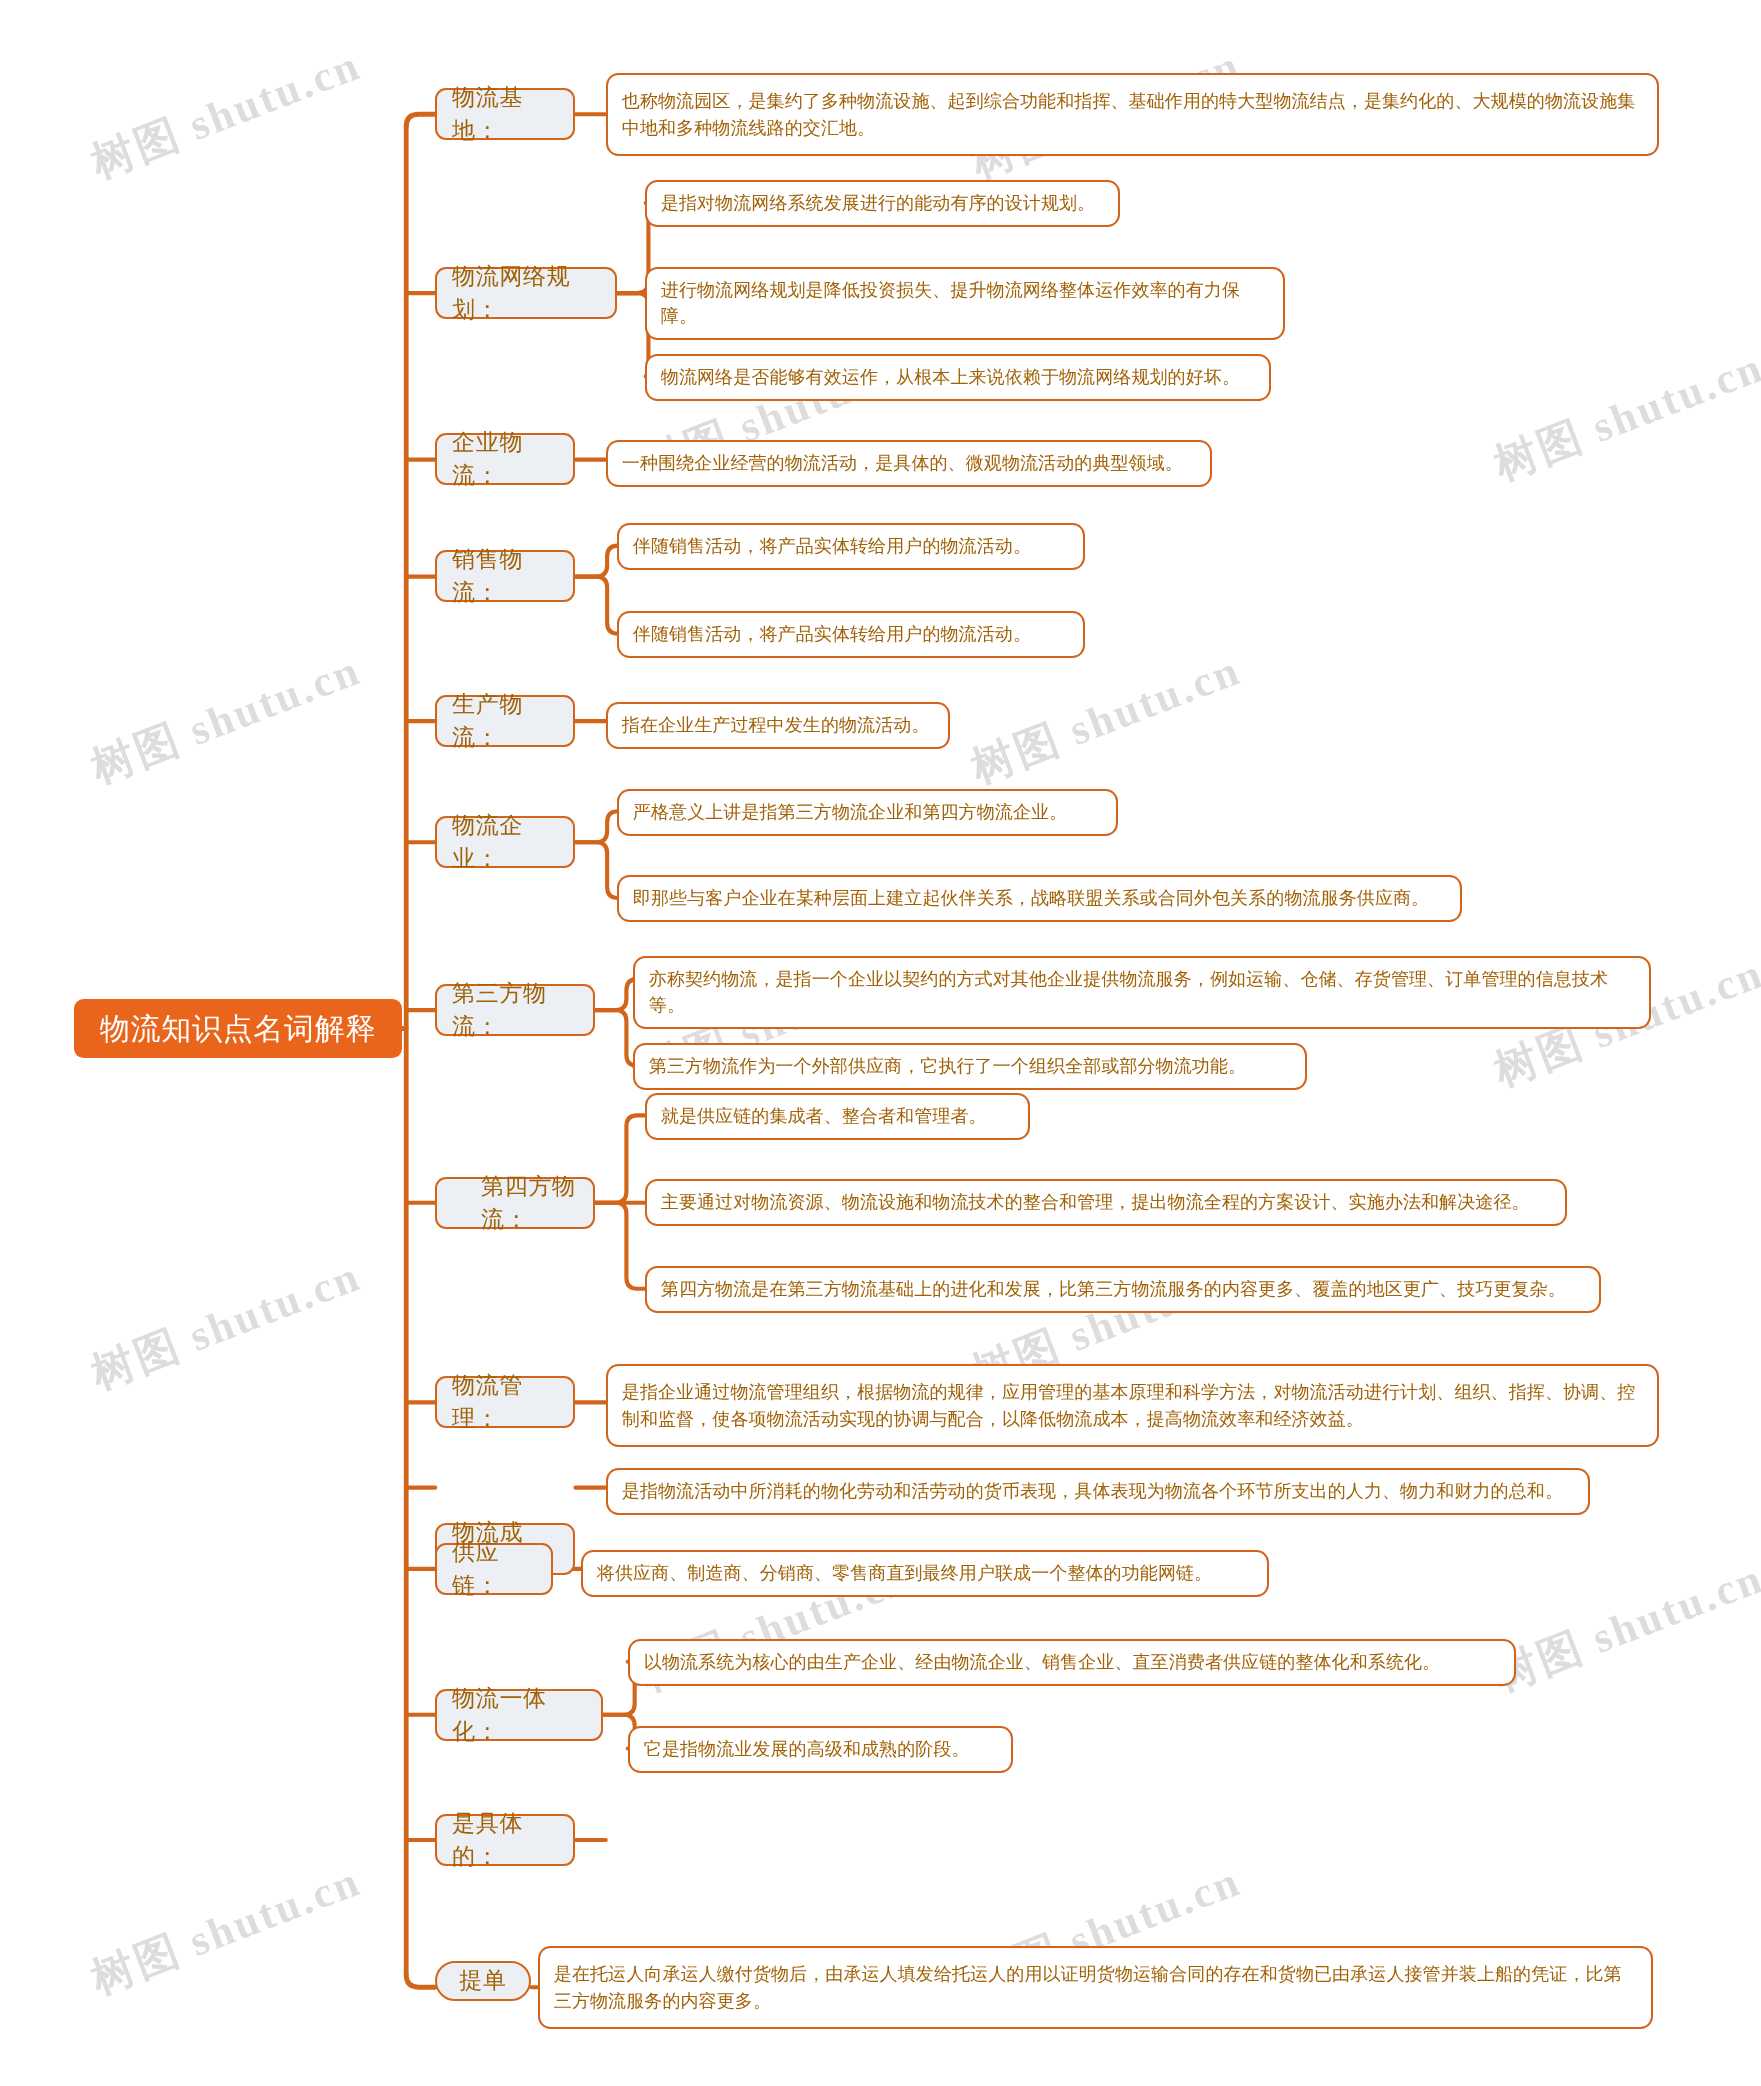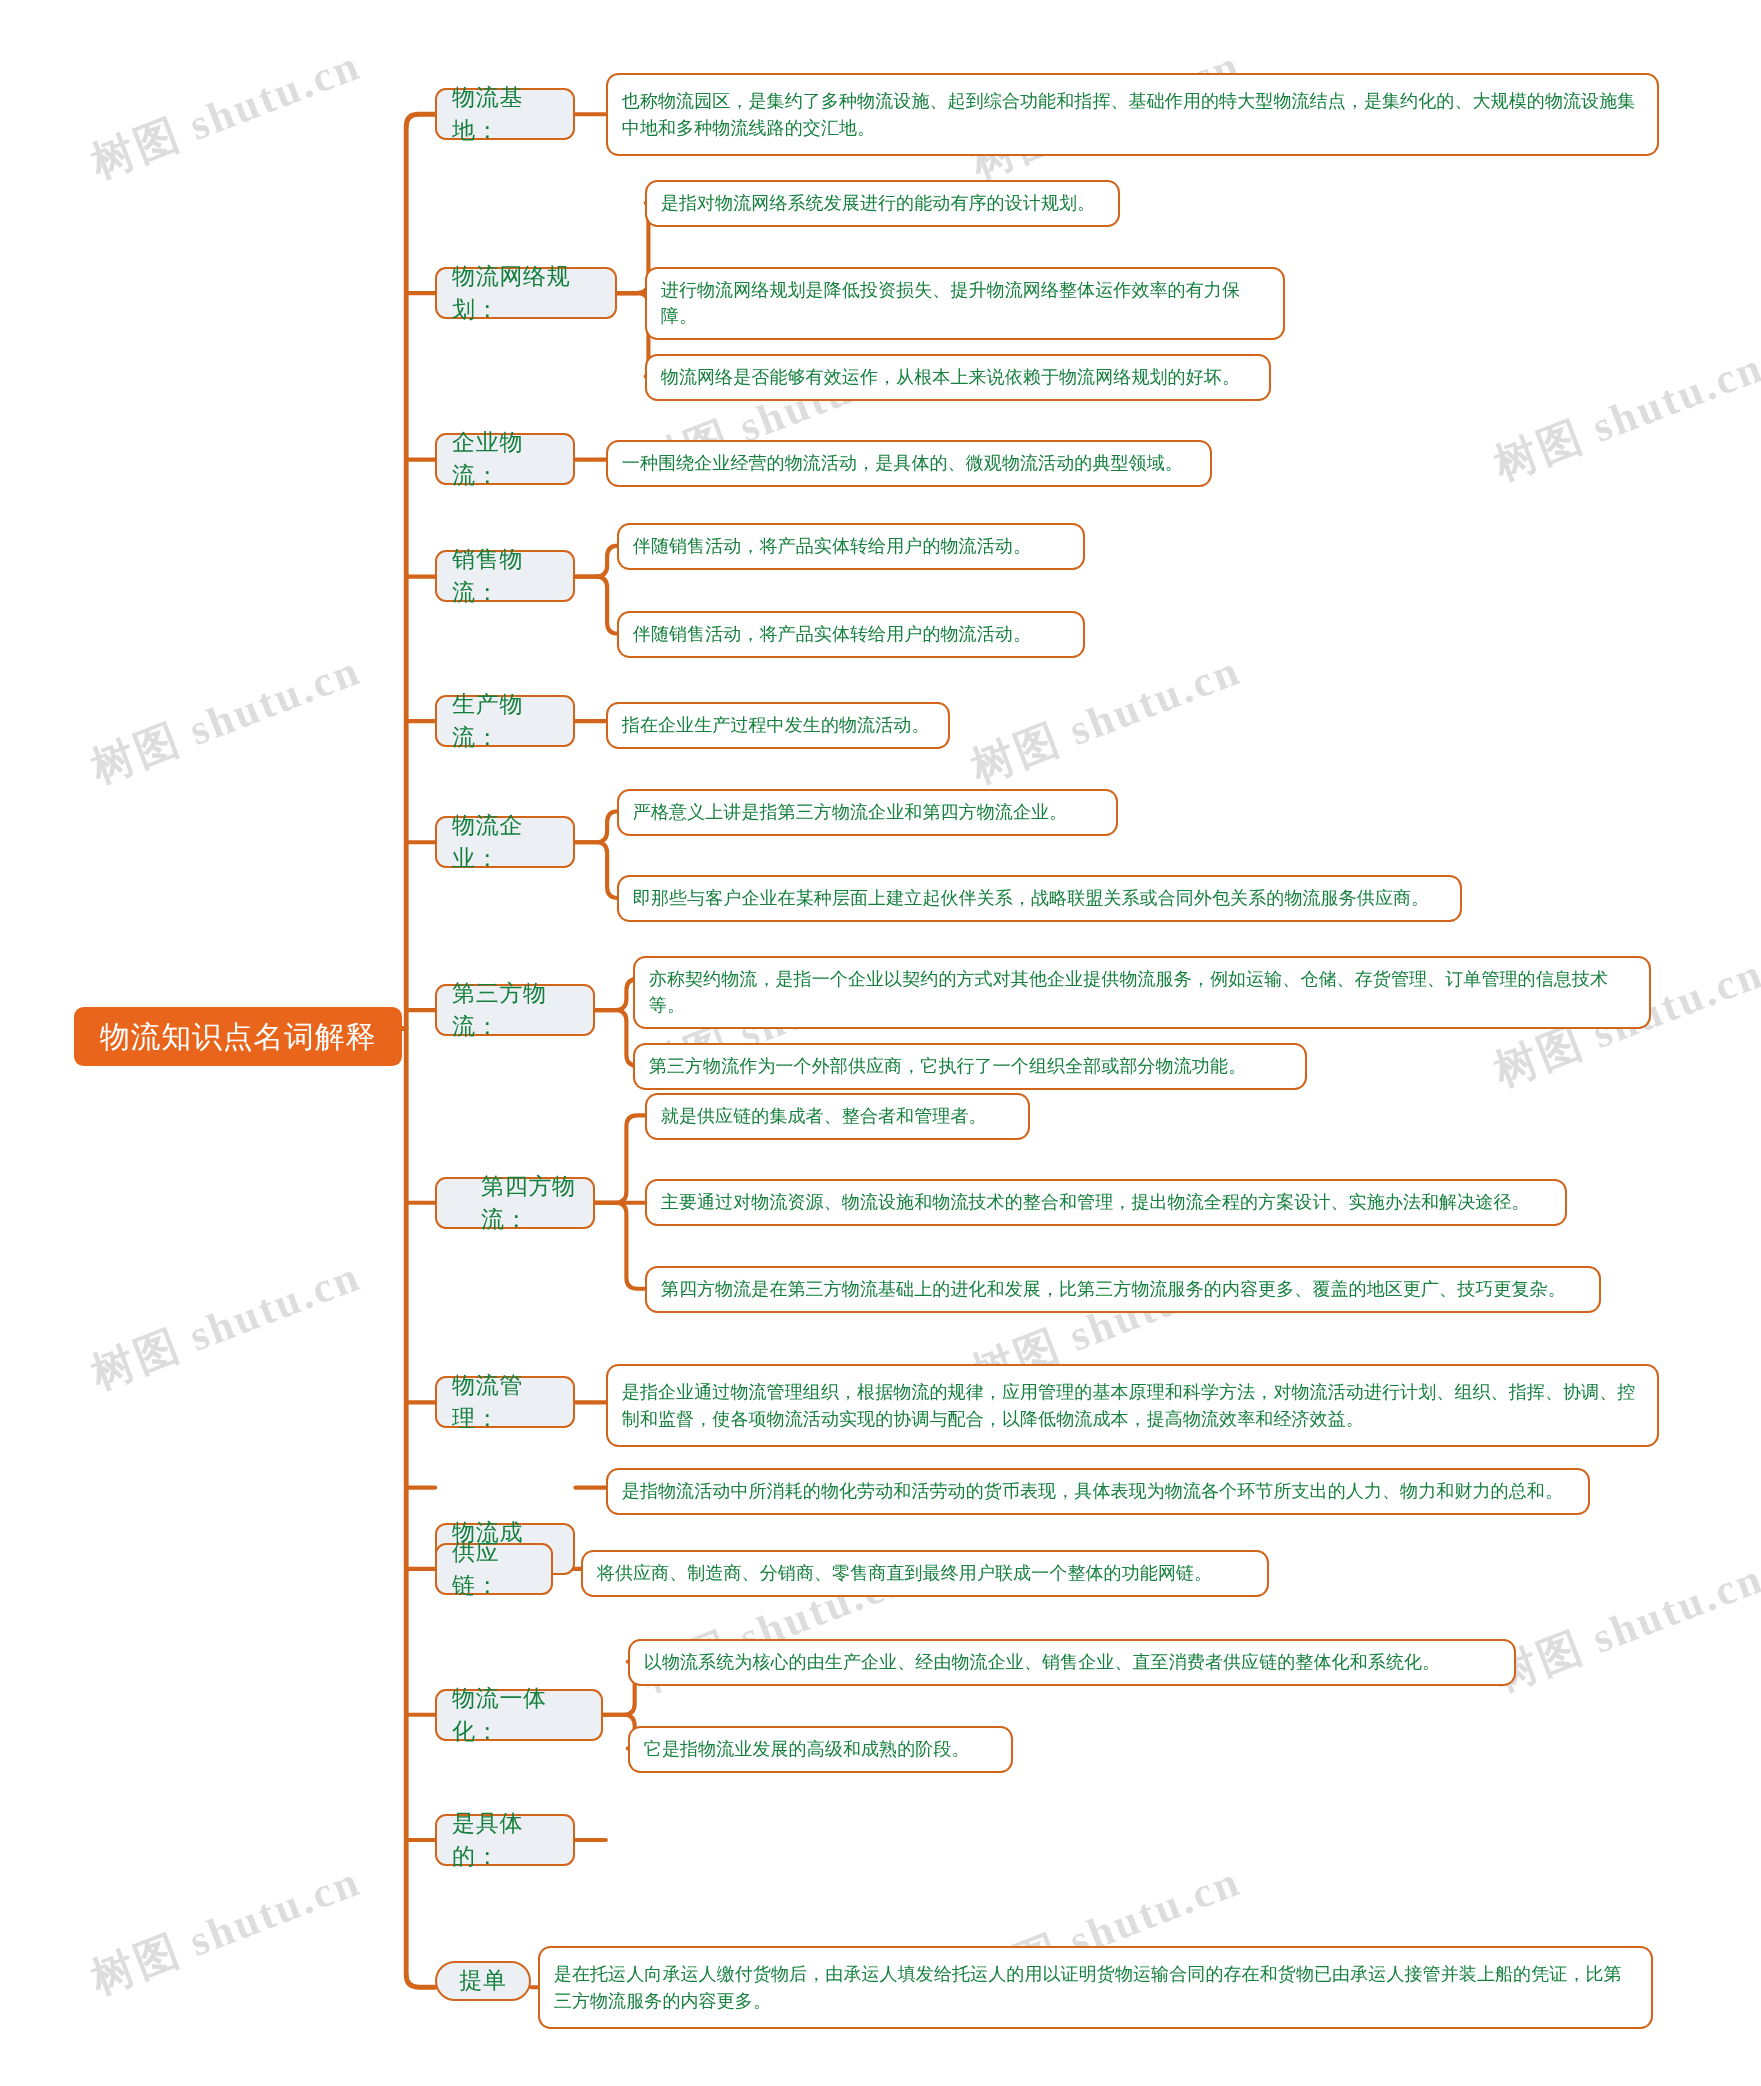--- a/index.html
+++ b/index.html
@@ -20,30 +20,30 @@
 
   
   #map{position:absolute;inset:0;z-index:2;}
   #wires{position:absolute;left:0;top:0;width:1762px;height:2087px;z-index:1;}
 
   .node{
     position:absolute;box-sizing:border-box;
     display:flex;align-items:center;
     border:2.1px solid #D2651A;border-radius:11px;
     background:#ECEFF4;
-    color:#15803d;
+    color:#a16207;
     padding:6.9px 15px;
     line-height:1.45;
     white-space:pre-wrap;
   }
   .node.root{
     background:#E8651B;border:none;color:#ffffff;
     border-radius:9.6px;
     font-size:30px;font-weight:400;letter-spacing:0.7px;
-    justify-content:center;padding:9.6px 18px;margin-top:8px;
+    justify-content:center;padding:9.6px 18px;
   }
   .node.lvl1{
     font-size:23px;font-weight:400;letter-spacing:0.7px;
     justify-content:center;
   }
   .node.leaf{
     background:#ffffff;border-radius:12.4px;
     font-size:18px;font-weight:400;letter-spacing:0.1px;
     align-items:center;padding:8.3px 13.8px;
   }

